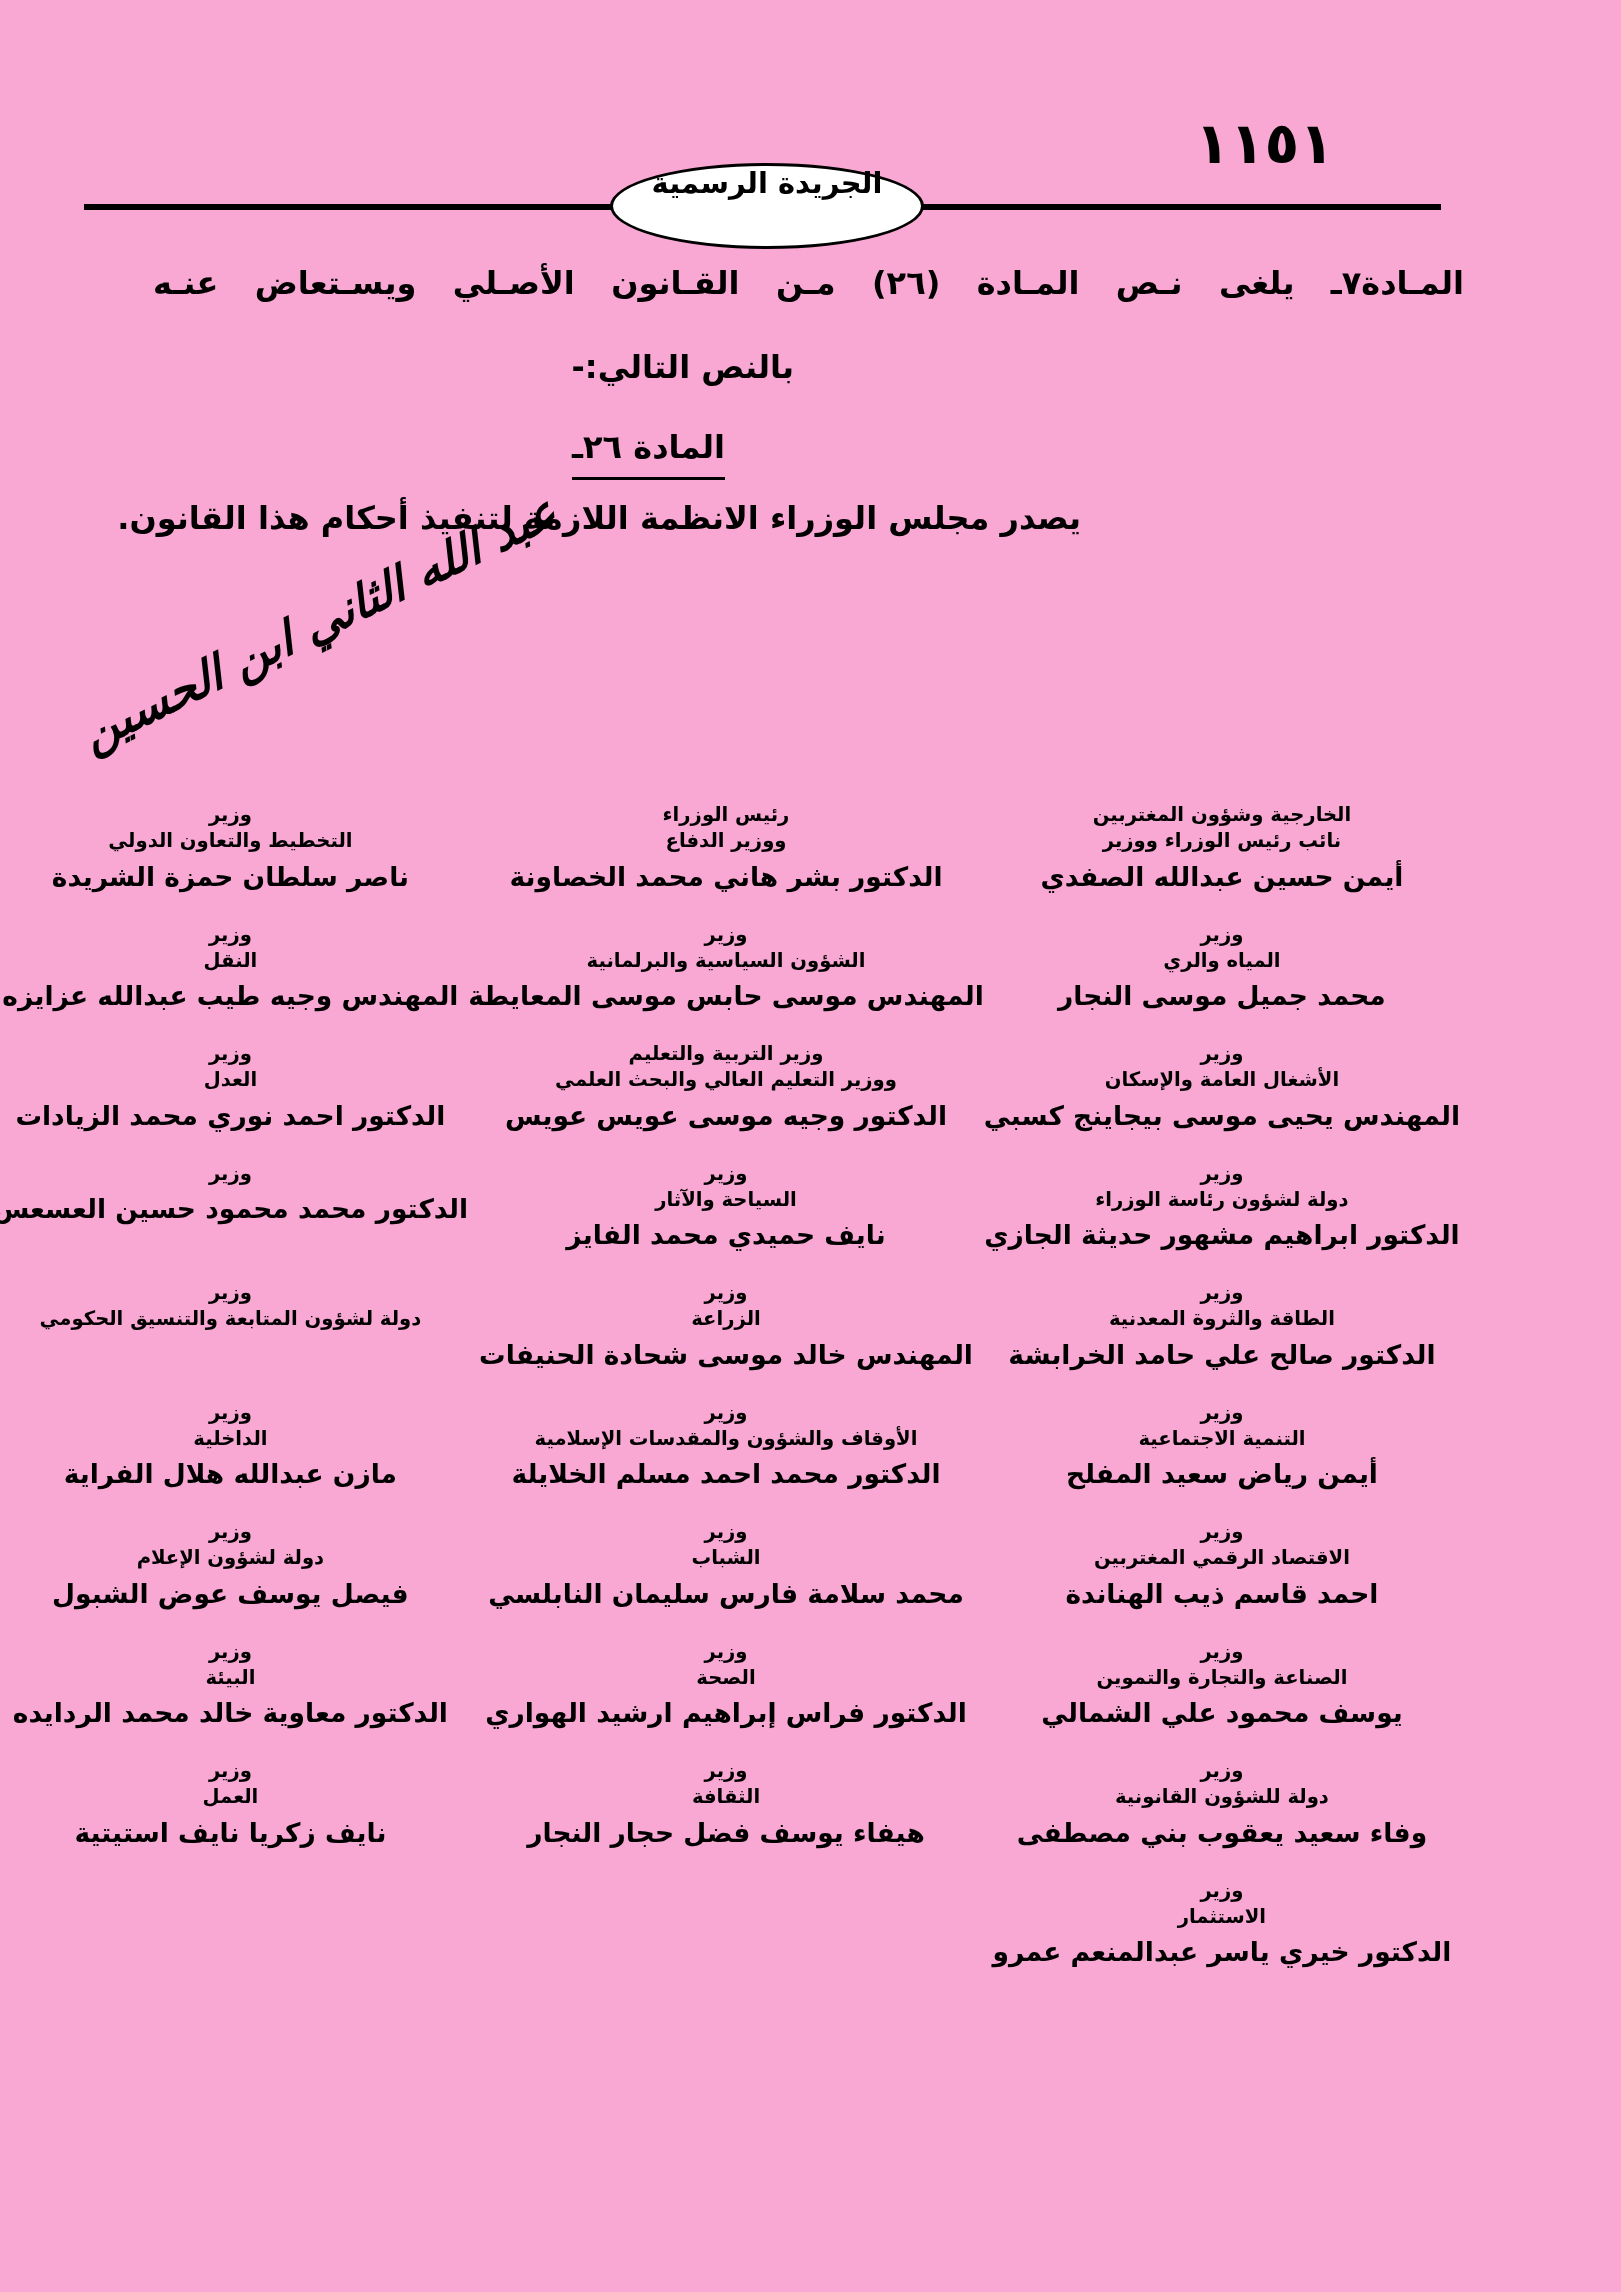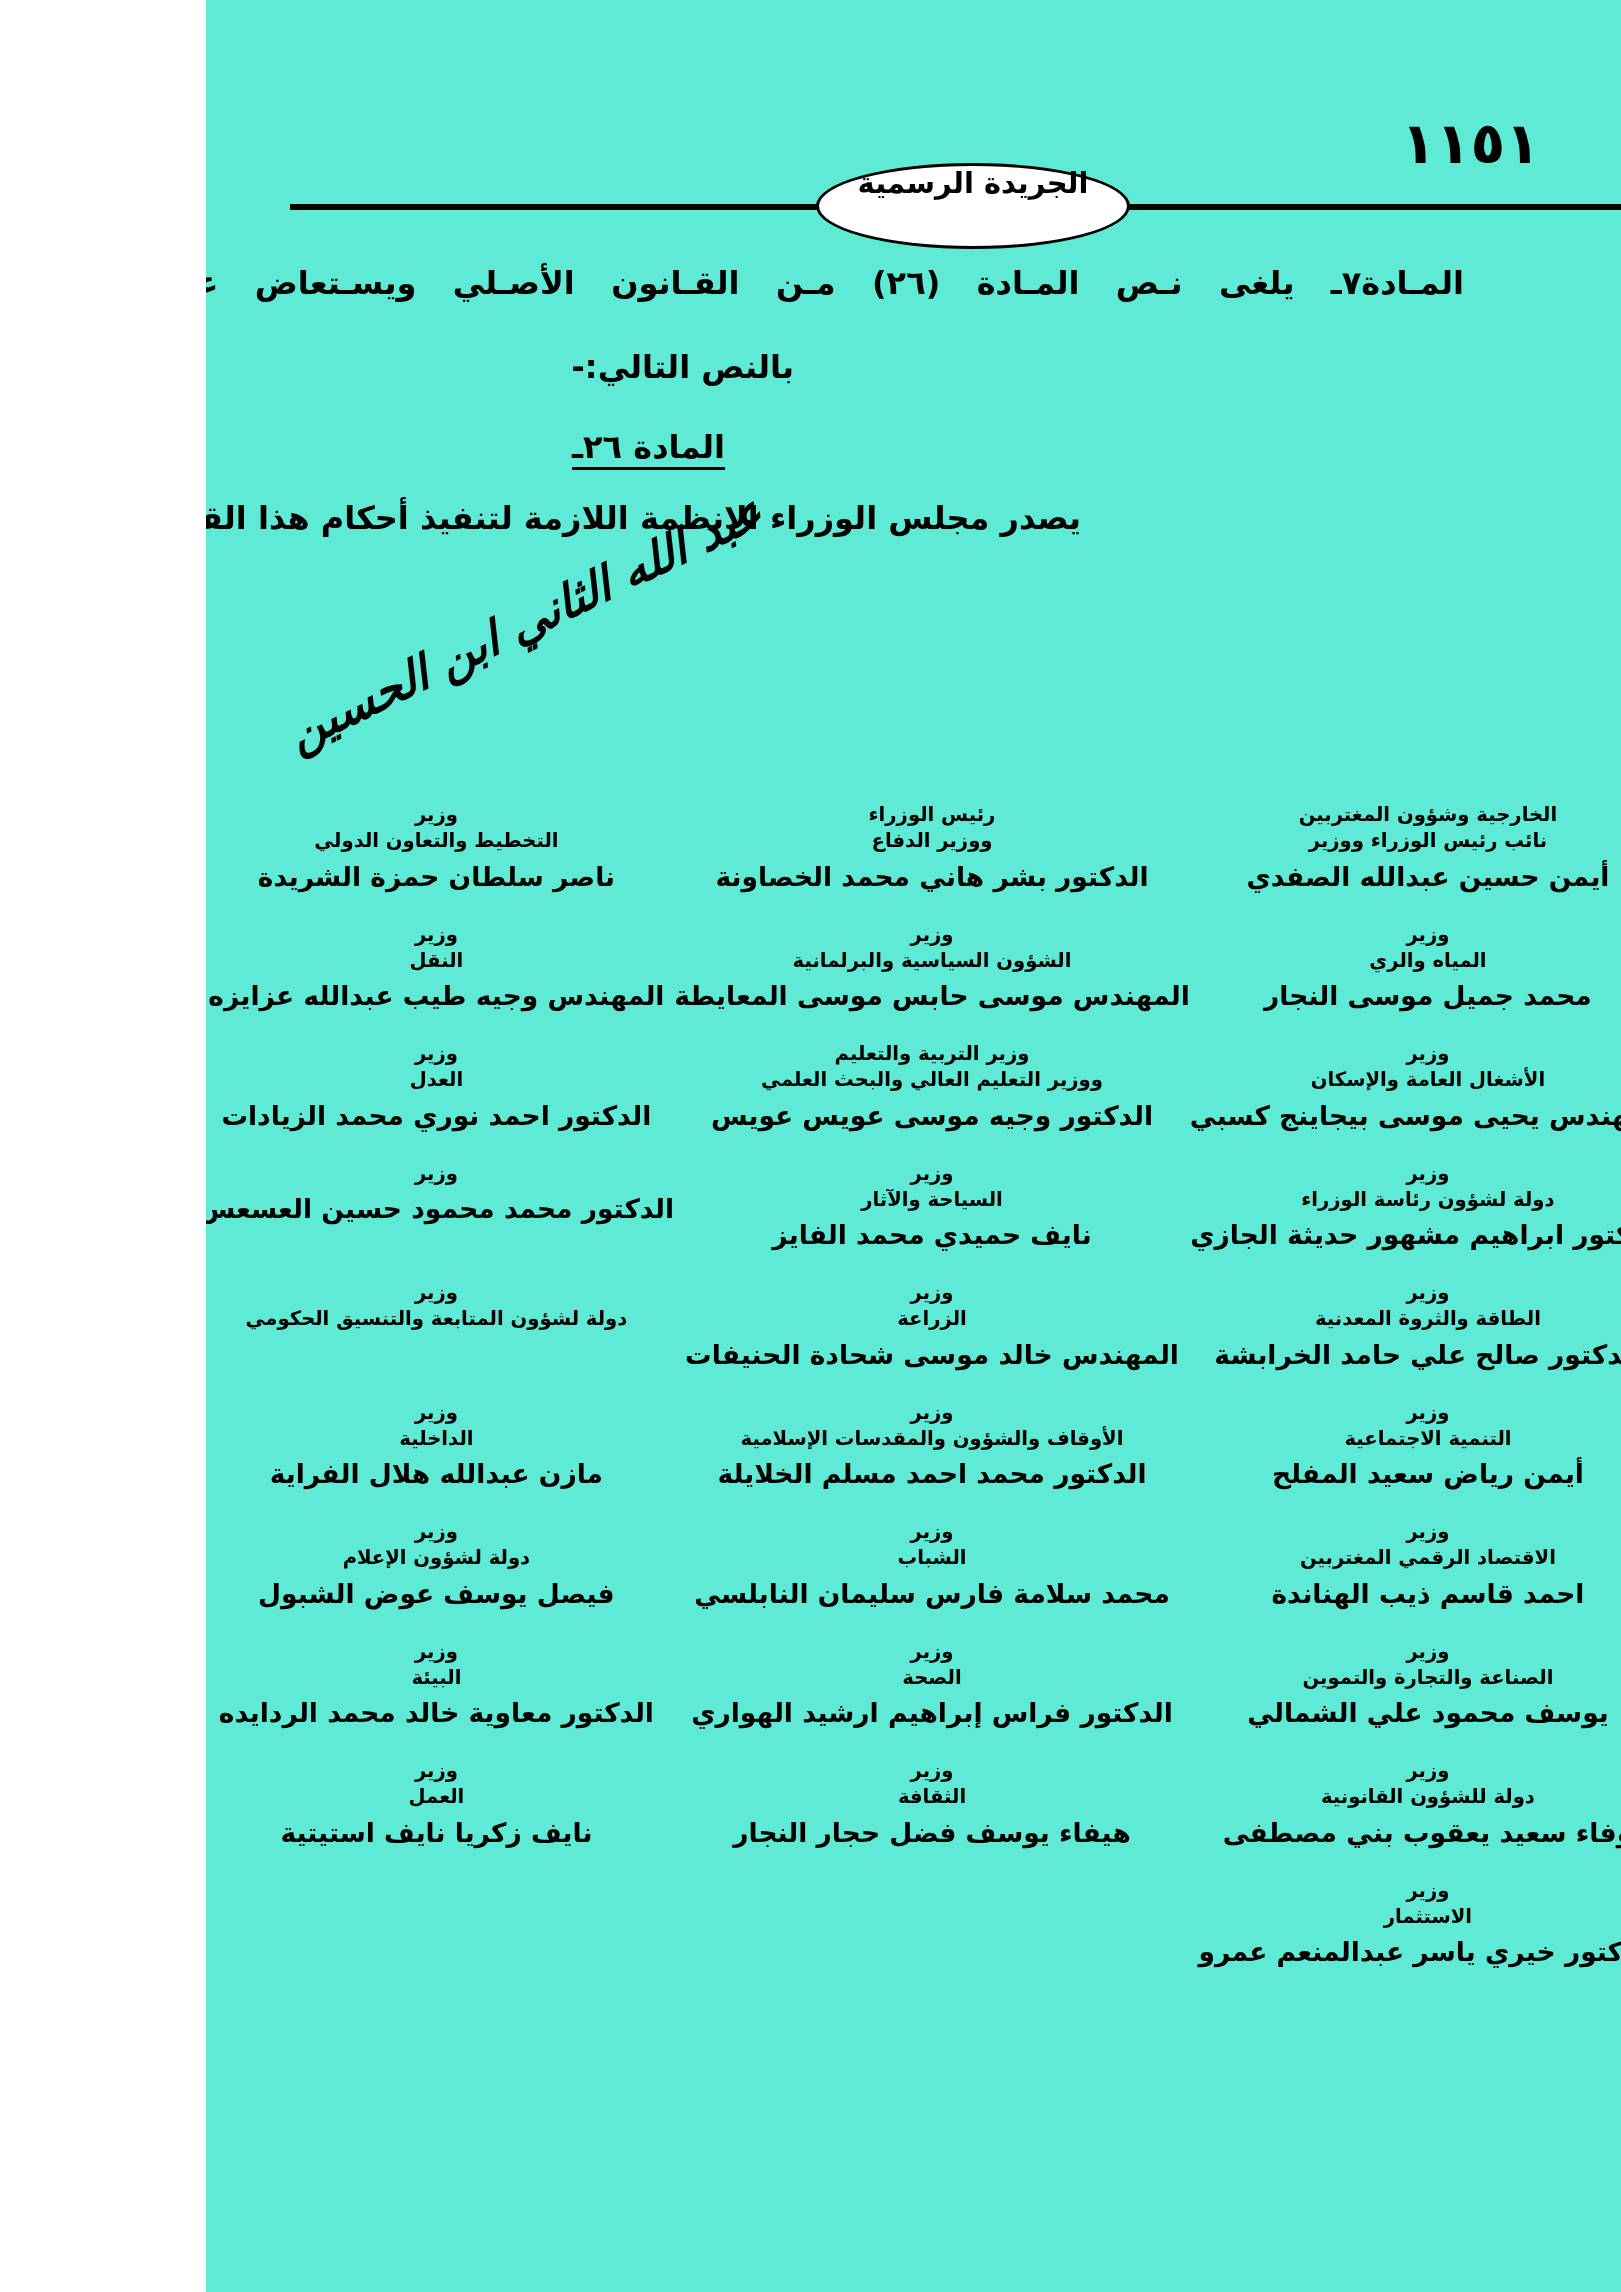--- a/index.html
+++ b/index.html
@@ -2,23 +2,23 @@
 <html lang="ar" dir="rtl"><head>
 <meta charset="utf-8">
 <style>
   html, body {
     margin: 0;
     padding: 0;
     background: #ffffff;
   }
   .page {
     position: relative;
-    width: 1415px;
+    width: 1621px;
     height: 2293px;
-    background: #5eead4;
+    background: #f9a8d4;
     color: #000000;
     font-family: "DejaVu Sans", sans-serif;
     overflow: hidden;
     direction: rtl;
   }
 
   
   .page-number {
     position: absolute;
     top: 110px;
@@ -73,21 +73,21 @@
     width: 1311px;
     white-space: normal;
     text-align: justify;
     text-align-last: justify;
     word-spacing: 3.9px;
   }
   .line2 { top: 347px; right: 827px; }
   .line3 { top: 427px; right: 896px; }
   .line3 .underlined {
     border-bottom: 3.9px solid #000;
-    padding-bottom: 1px;
+    padding-bottom: 11px;
     margin-top: 7px;
   }
   .line4 { top: 498px; right: 540px; }
 
   
   .signature {
     position: absolute;
     top: 588px;
     left: 88px;
     width: 490px;

